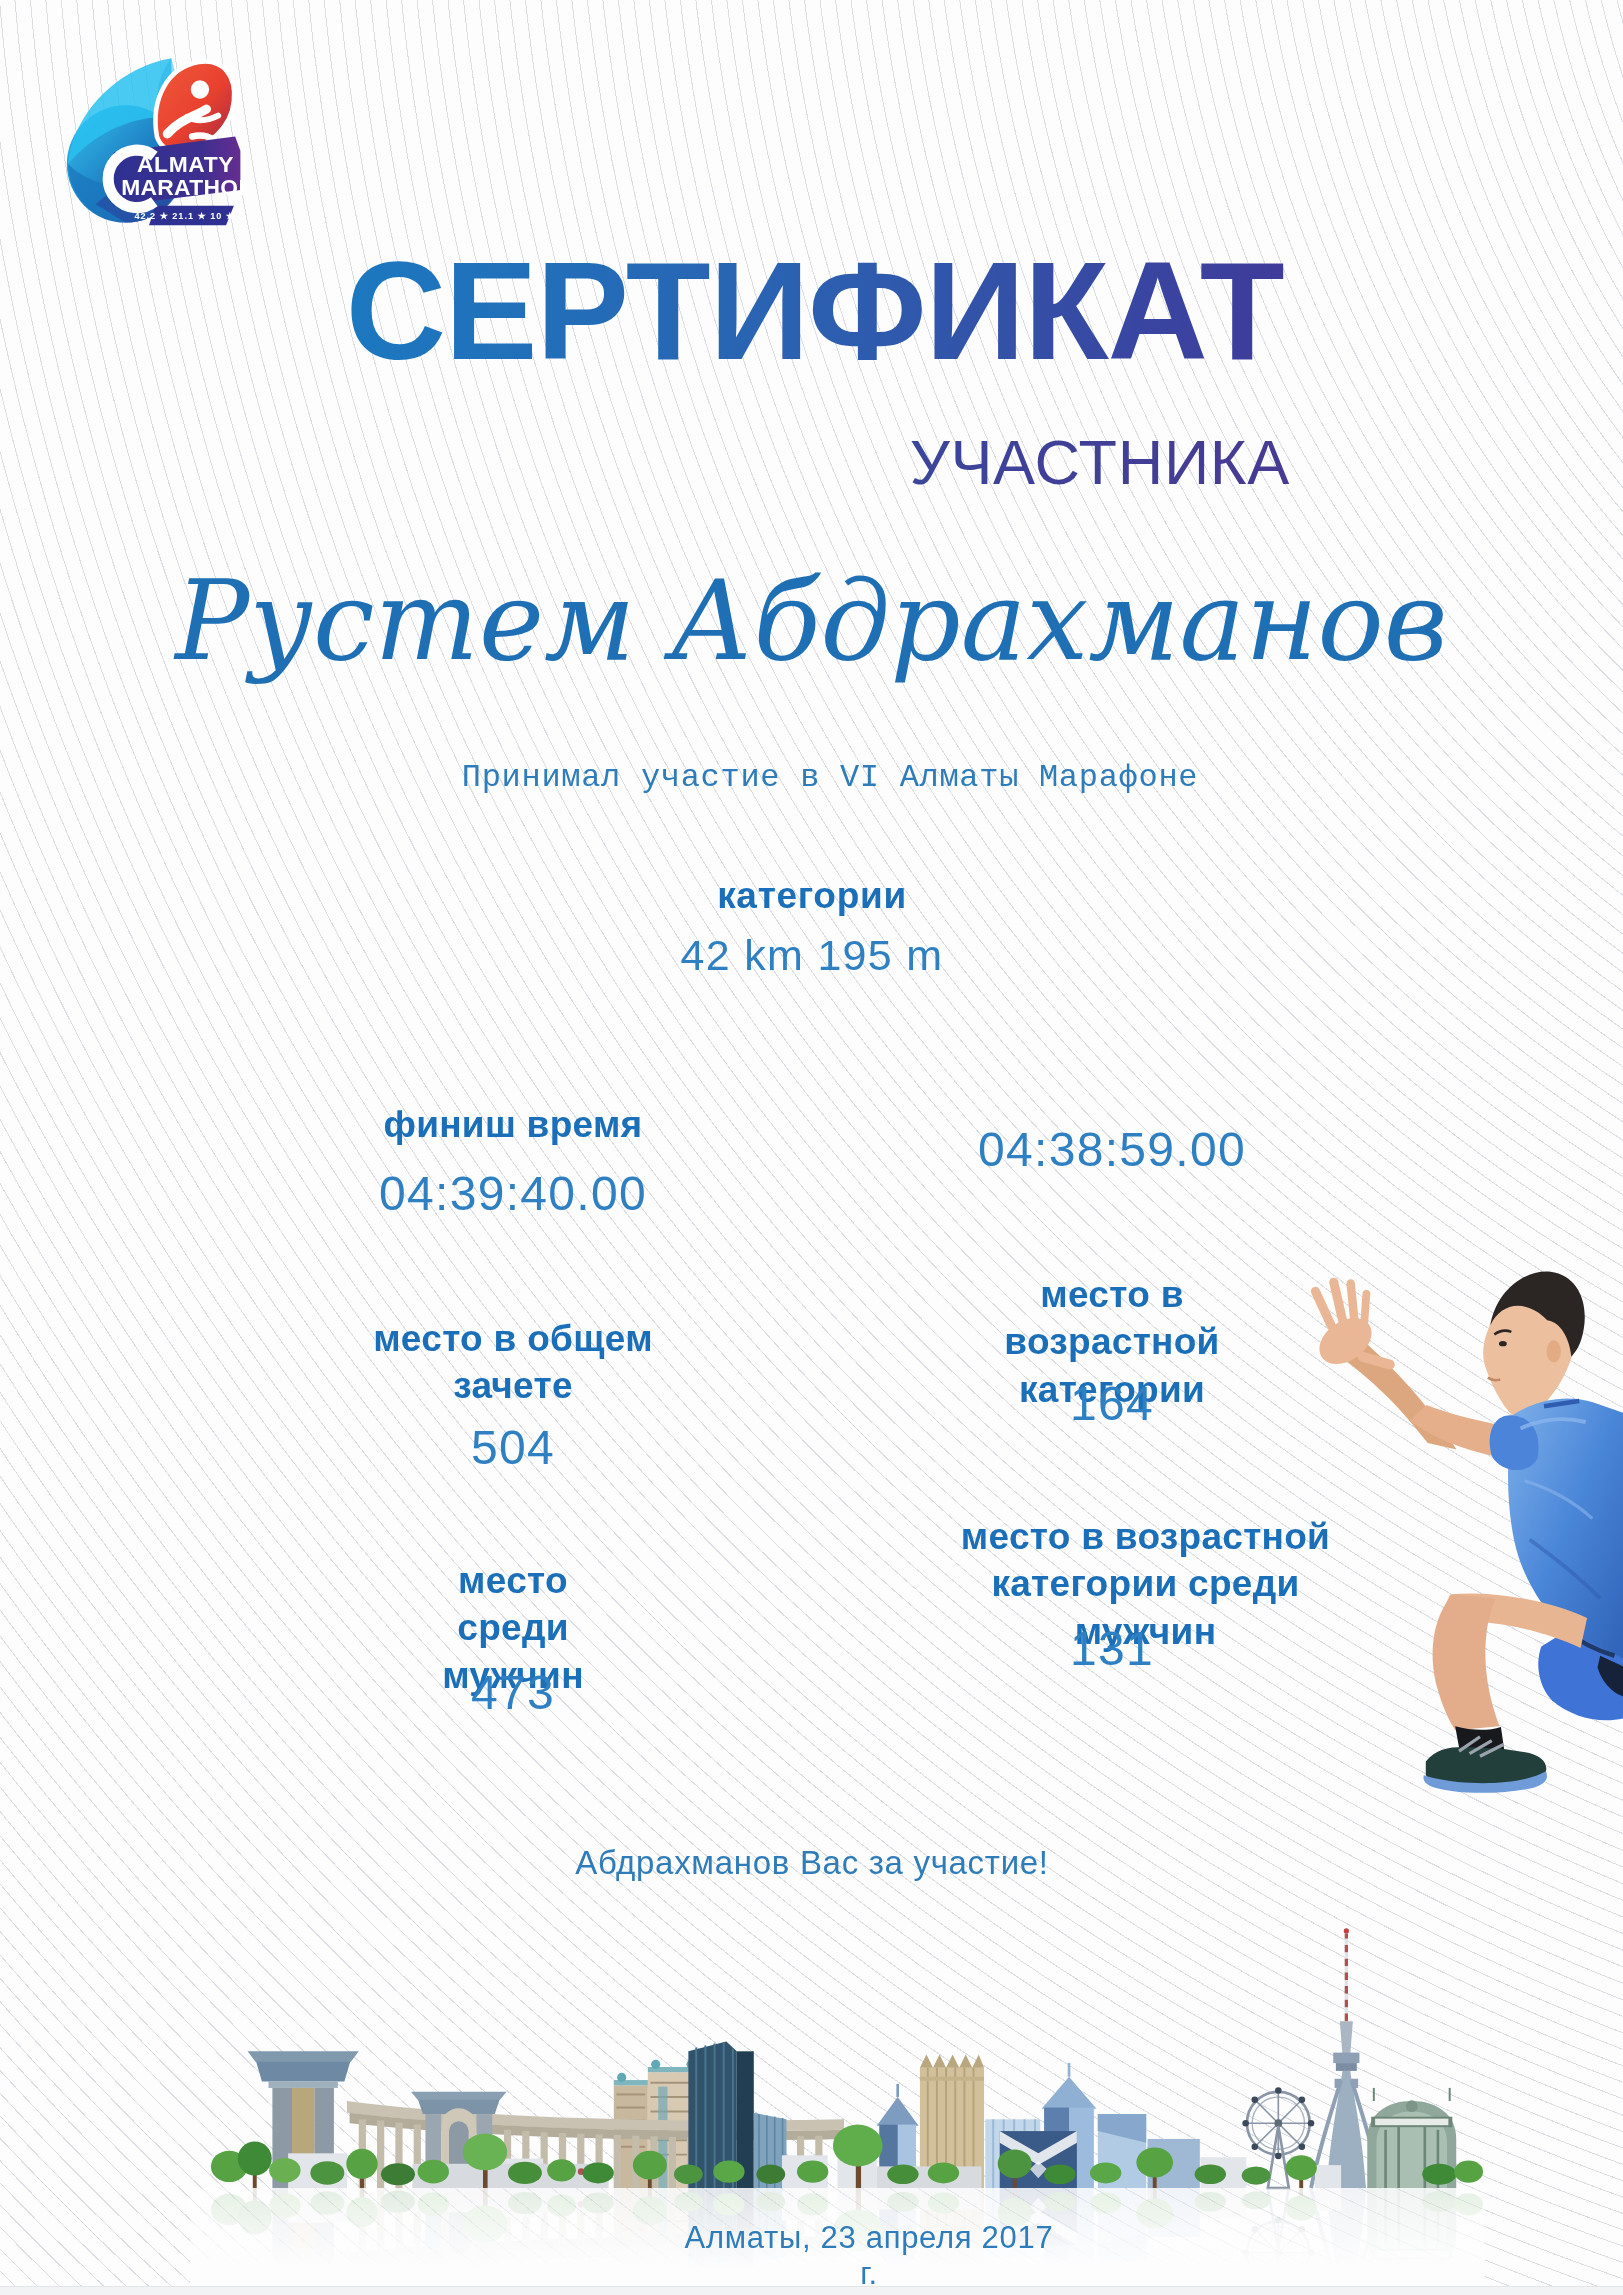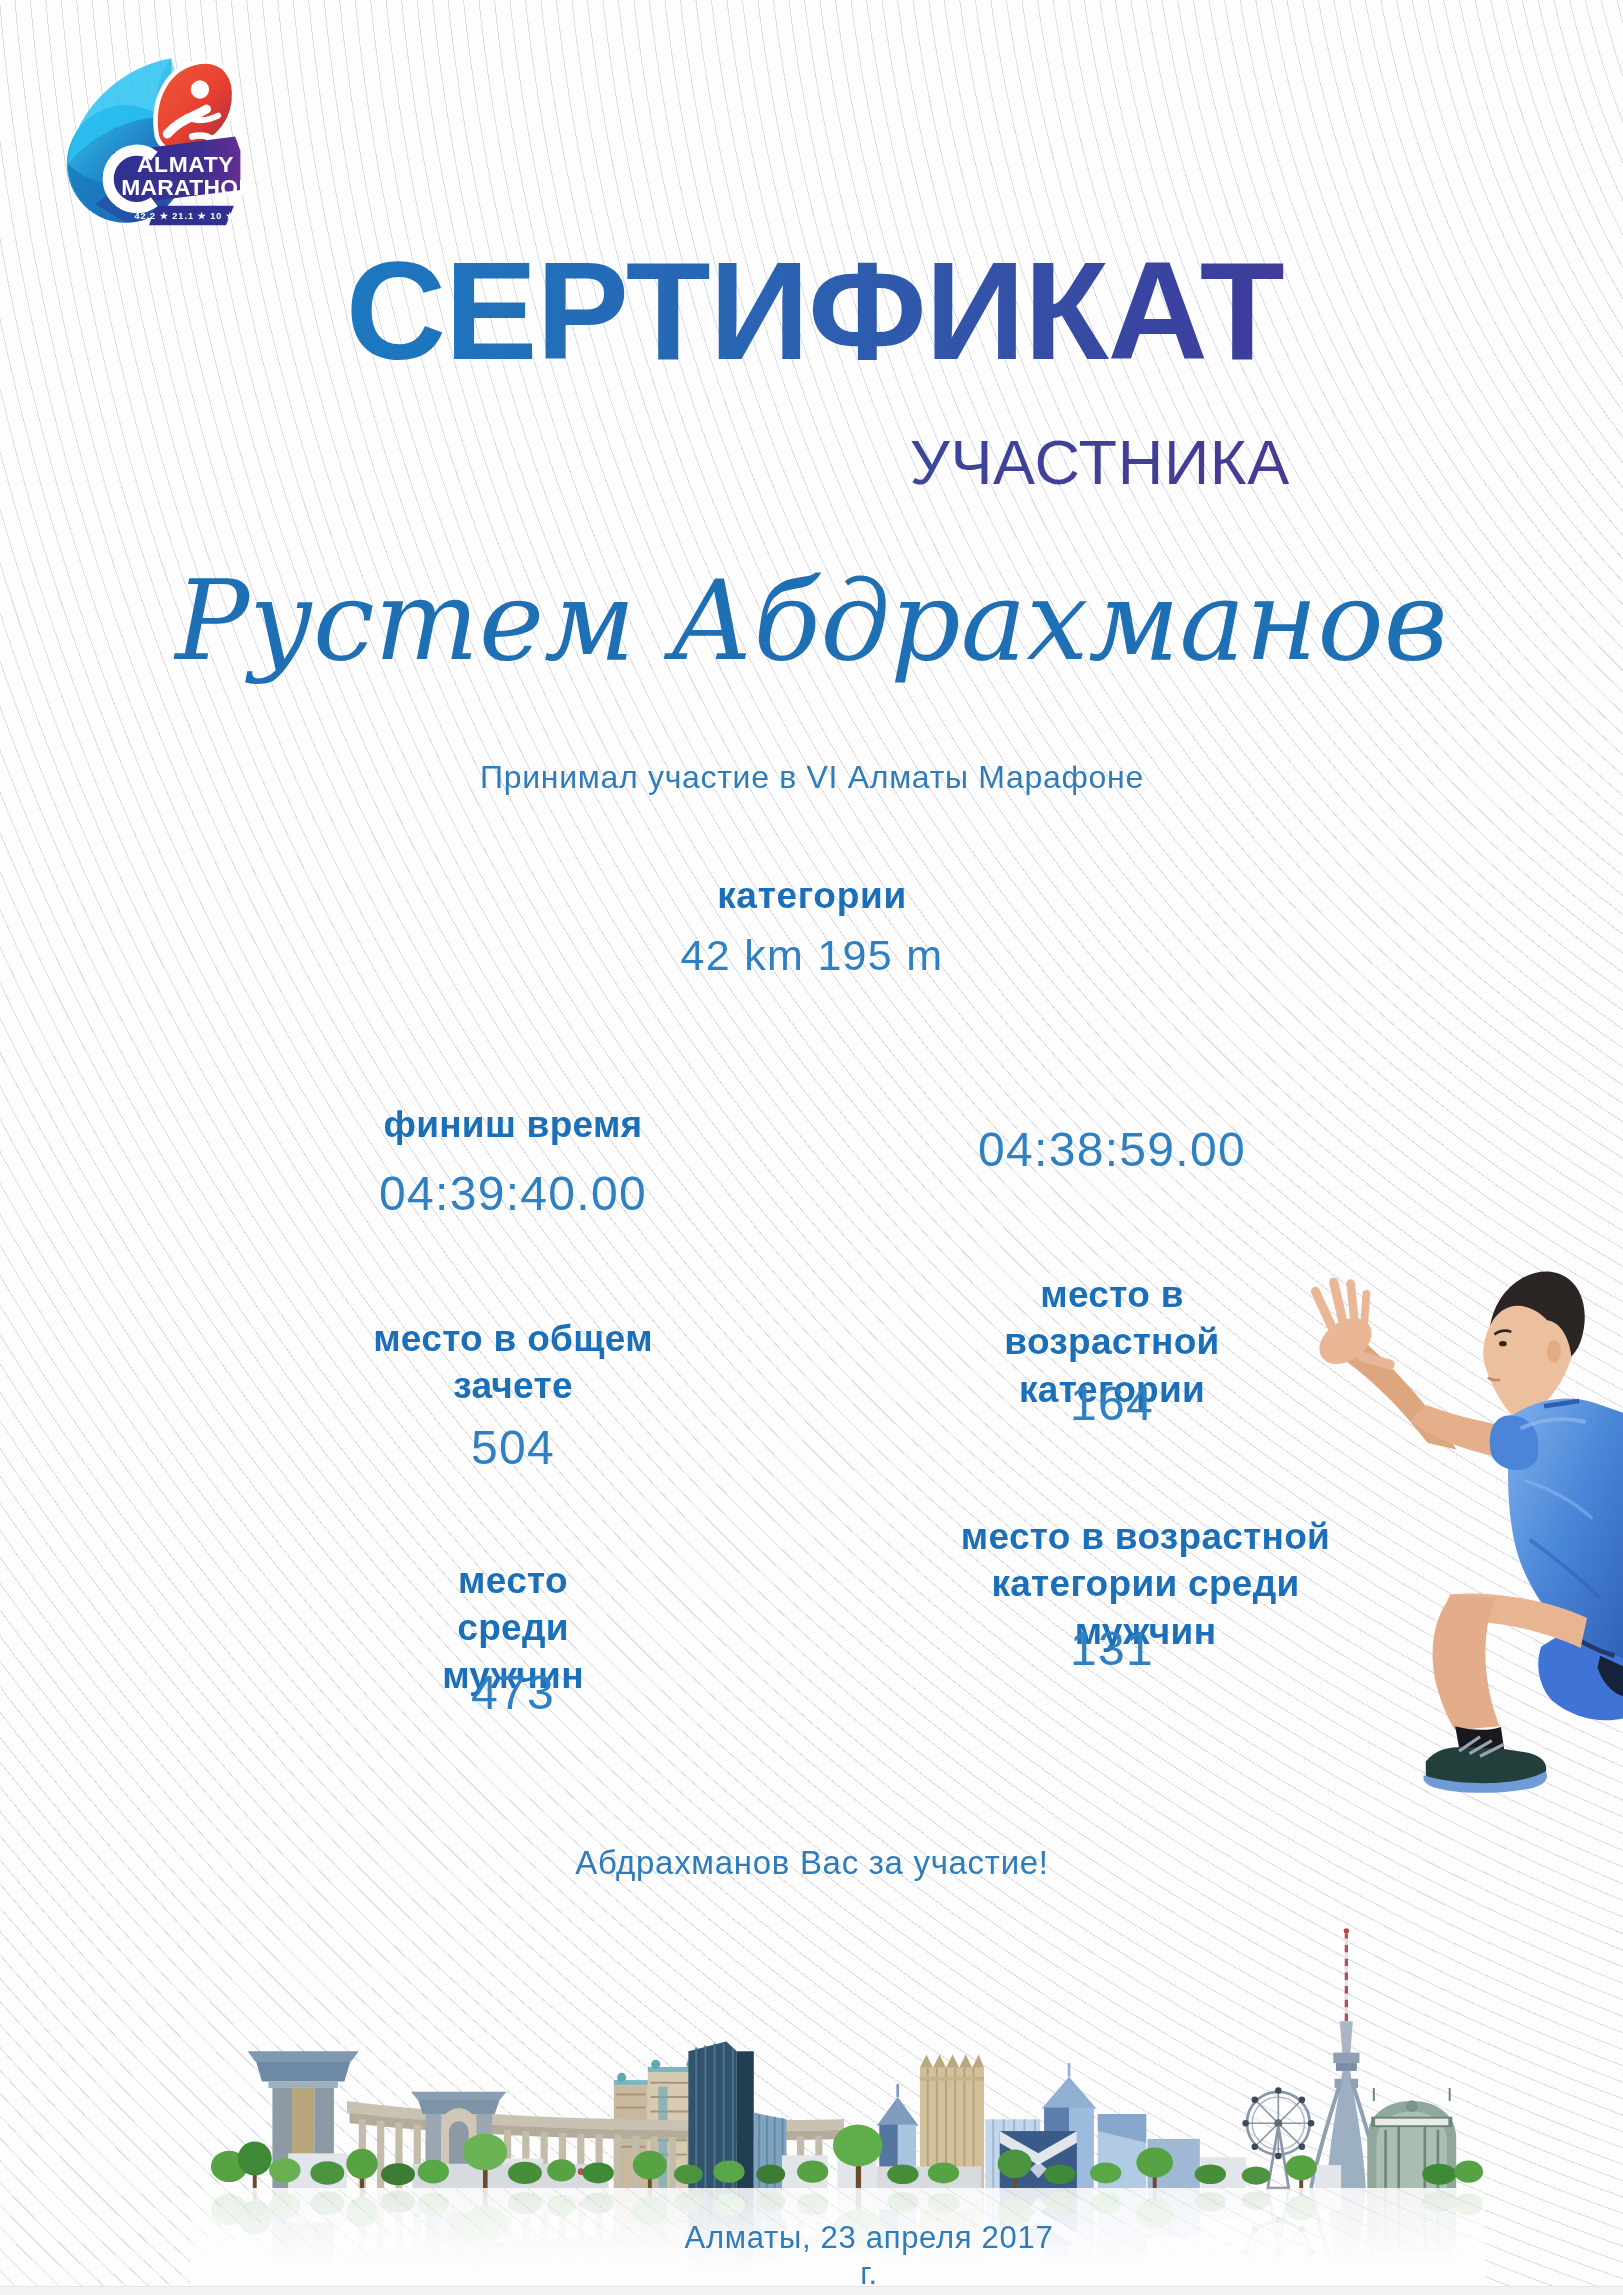--- a/index.html
+++ b/index.html
@@ -30,22 +30,22 @@
     left:701px;top:388px;width:589px;
     font-size:63px;font-weight:normal;letter-spacing:0.7px;line-height:1.0;
     text-align:right;white-space:nowrap;margin-top:43px;
   }
   .name{
     left:125px;top:557px;width:1373px;
     font-family:"DejaVu Serif",serif;font-style:italic;
     font-size:110px;color:#1f6fb5;text-align:center;white-space:nowrap;
   }
   .participation{
-    left:158px;top:759px;width:1308px;
-    font-size:32px;font-weight:400;color:#2e7cba;text-align:center;letter-spacing:0.7px;
+    left:176px;top:759px;width:1308px;
+    font-size:32px;font-weight:400;color:#2e7cba;text-align:center;letter-spacing:0.7px;font-family:Liberation Mono, monospace;
   }
   .dist-label{
     left:485px;top:875px;width:654px;
     font-size:37px;font-weight:bold;color:#1a6fb8;text-align:center;letter-spacing:0.7px;
   }
   .dist-value{
     left:485px;top:931px;width:654px;
     font-size:43px;font-weight:400;color:#2e80c2;text-align:center;letter-spacing:1.3px;
   }
   .stat-label{

